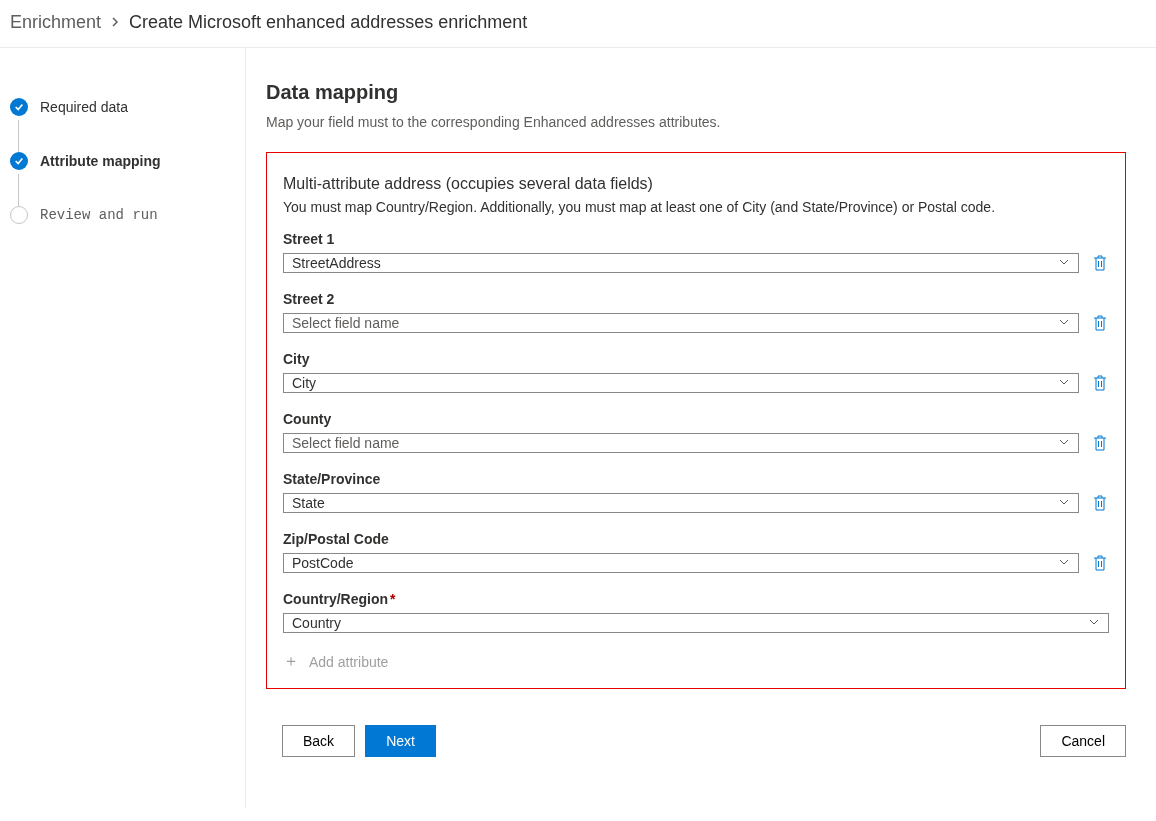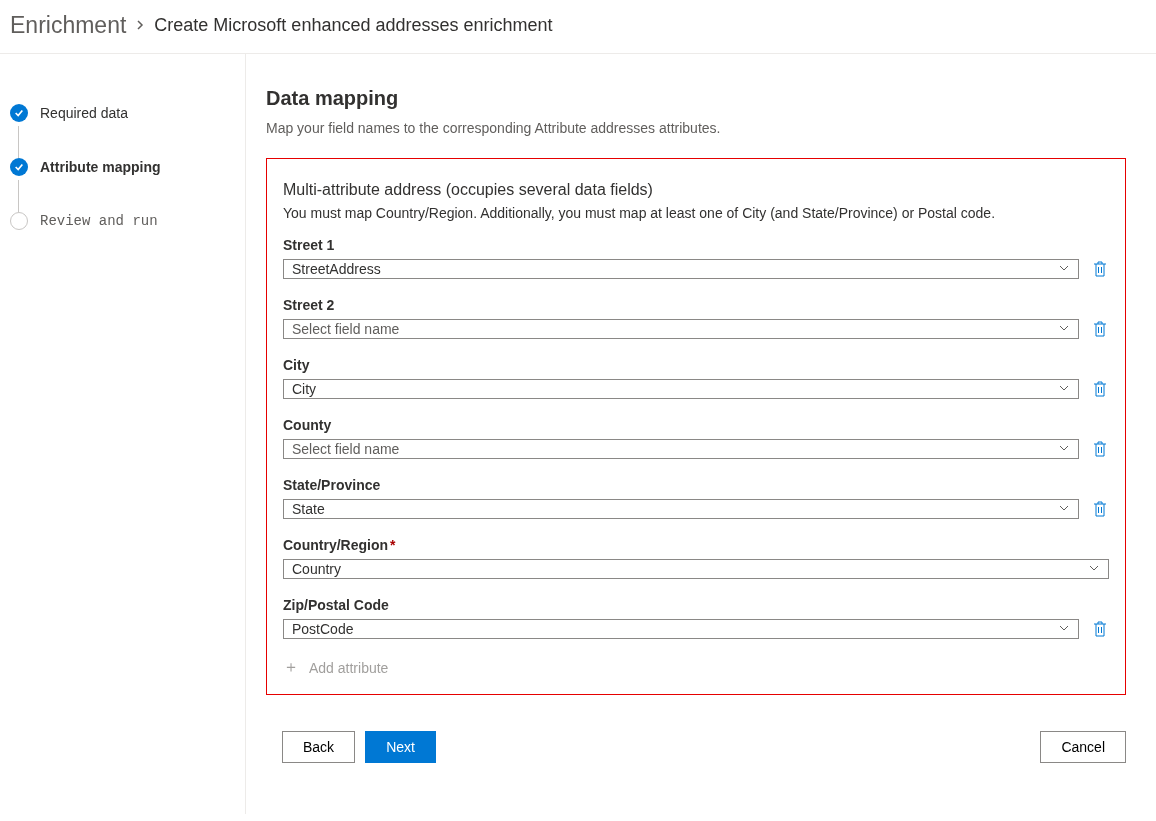--- a/index.html
+++ b/index.html
@@ -11,21 +11,21 @@
     }
     .header {
       padding: 12px 10px 14px 10px;
       border-bottom: 1px solid #edebe9;
       display: flex;
       align-items: center;
       gap: 8px;
     }
     .header .crumb-root {
       color: #605e5c;
-      font-size: 23px;
+      font-size: 18px;
       font-weight: 400;
     }
     .header .chevron { color: #605e5c; }
     .header .crumb-current {
       font-size: 18px;
       font-weight: 400;
       color: #323130;
     }
     .layout { display: flex; }
     .sidebar {
@@ -169,21 +169,21 @@
         </div>
         <div class="step" style="margin-bottom: 0px;">
           <span class="step-icon pending"></span>
           <span class="step-label muted">Review and run</span>
         </div>
       </div>
   </nav>
 
   <main class="main">
     <h2 class="section-title">Data mapping</h2>
-    <p class="section-desc">Map your field names to the corresponding Attribute addresses attributes.</p>
+    <p class="section-desc">Map your field must to the corresponding Enhanced addresses attributes.</p>
 
     <div class="red-box">
       <h3 class="sub-title">Multi-attribute address (occupies several data fields)</h3>
       <p class="sub-desc">You must map Country/Region. Additionally, you must map at least one of City (and State/Province) or Postal code.</p>
       <div id="fields-container">
           <div class="field-group">
             <label class="field-label">Street 1</label>
             <div class="field-row">
               <div class="dropdown">
                 <span class="dd-text">StreetAddress</span>
@@ -256,44 +256,44 @@
                   </svg></span>
               </div>
               <span class="delete-btn">
                 <svg width="14" height="16" viewBox="0 0 14 16" fill="none" stroke="#0078d4" stroke-width="1">
                   <path d="M1 3 H13 M5 3 V1 H9 V3 M3 3 V15 H11 V3 M5.5 6 V12 M8.5 6 V12"></path>
                 </svg>
               </span>
             </div>
           </div>
           <div class="field-group">
+            <label class="field-label">Zip/Postal Code</label>
+            <div class="field-row">
+              <div class="dropdown">
+                <span class="dd-text">PostCode</span>
+                <span class="dd-caret"><svg width="12" height="12" viewBox="0 0 12 12">
+                    <path d="M2 4 L6 8 L10 4" stroke="#605e5c" stroke-width="1" fill="none"></path>
+                  </svg></span>
+              </div>
+              <span class="delete-btn">
+                <svg width="14" height="16" viewBox="0 0 14 16" fill="none" stroke="#0078d4" stroke-width="1">
+                  <path d="M1 3 H13 M5 3 V1 H9 V3 M3 3 V15 H11 V3 M5.5 6 V12 M8.5 6 V12"></path>
+                </svg>
+              </span>
+            </div>
+          </div>
+          <div class="field-group">
             <label class="field-label">Country/Region<span class="req">*</span></label>
             <div class="field-row">
               <div class="dropdown">
                 <span class="dd-text">Country</span>
                 <span class="dd-caret"><svg width="12" height="12" viewBox="0 0 12 12">
                     <path d="M2 4 L6 8 L10 4" stroke="#605e5c" stroke-width="1" fill="none"></path>
                   </svg></span>
               </div>
-            </div>
-          </div>
-          <div class="field-group">
-            <label class="field-label">Zip/Postal Code</label>
-            <div class="field-row">
-              <div class="dropdown">
-                <span class="dd-text">PostCode</span>
-                <span class="dd-caret"><svg width="12" height="12" viewBox="0 0 12 12">
-                    <path d="M2 4 L6 8 L10 4" stroke="#605e5c" stroke-width="1" fill="none"></path>
-                  </svg></span>
-              </div>
-              <span class="delete-btn">
-                <svg width="14" height="16" viewBox="0 0 14 16" fill="none" stroke="#0078d4" stroke-width="1">
-                  <path d="M1 3 H13 M5 3 V1 H9 V3 M3 3 V15 H11 V3 M5.5 6 V12 M8.5 6 V12"></path>
-                </svg>
-              </span>
             </div>
           </div>
         </div>
       <div class="add-row">
         <span class="plus">＋</span>
         <span>Add attribute</span>
       </div>
     </div>
 
     <div class="footer">

